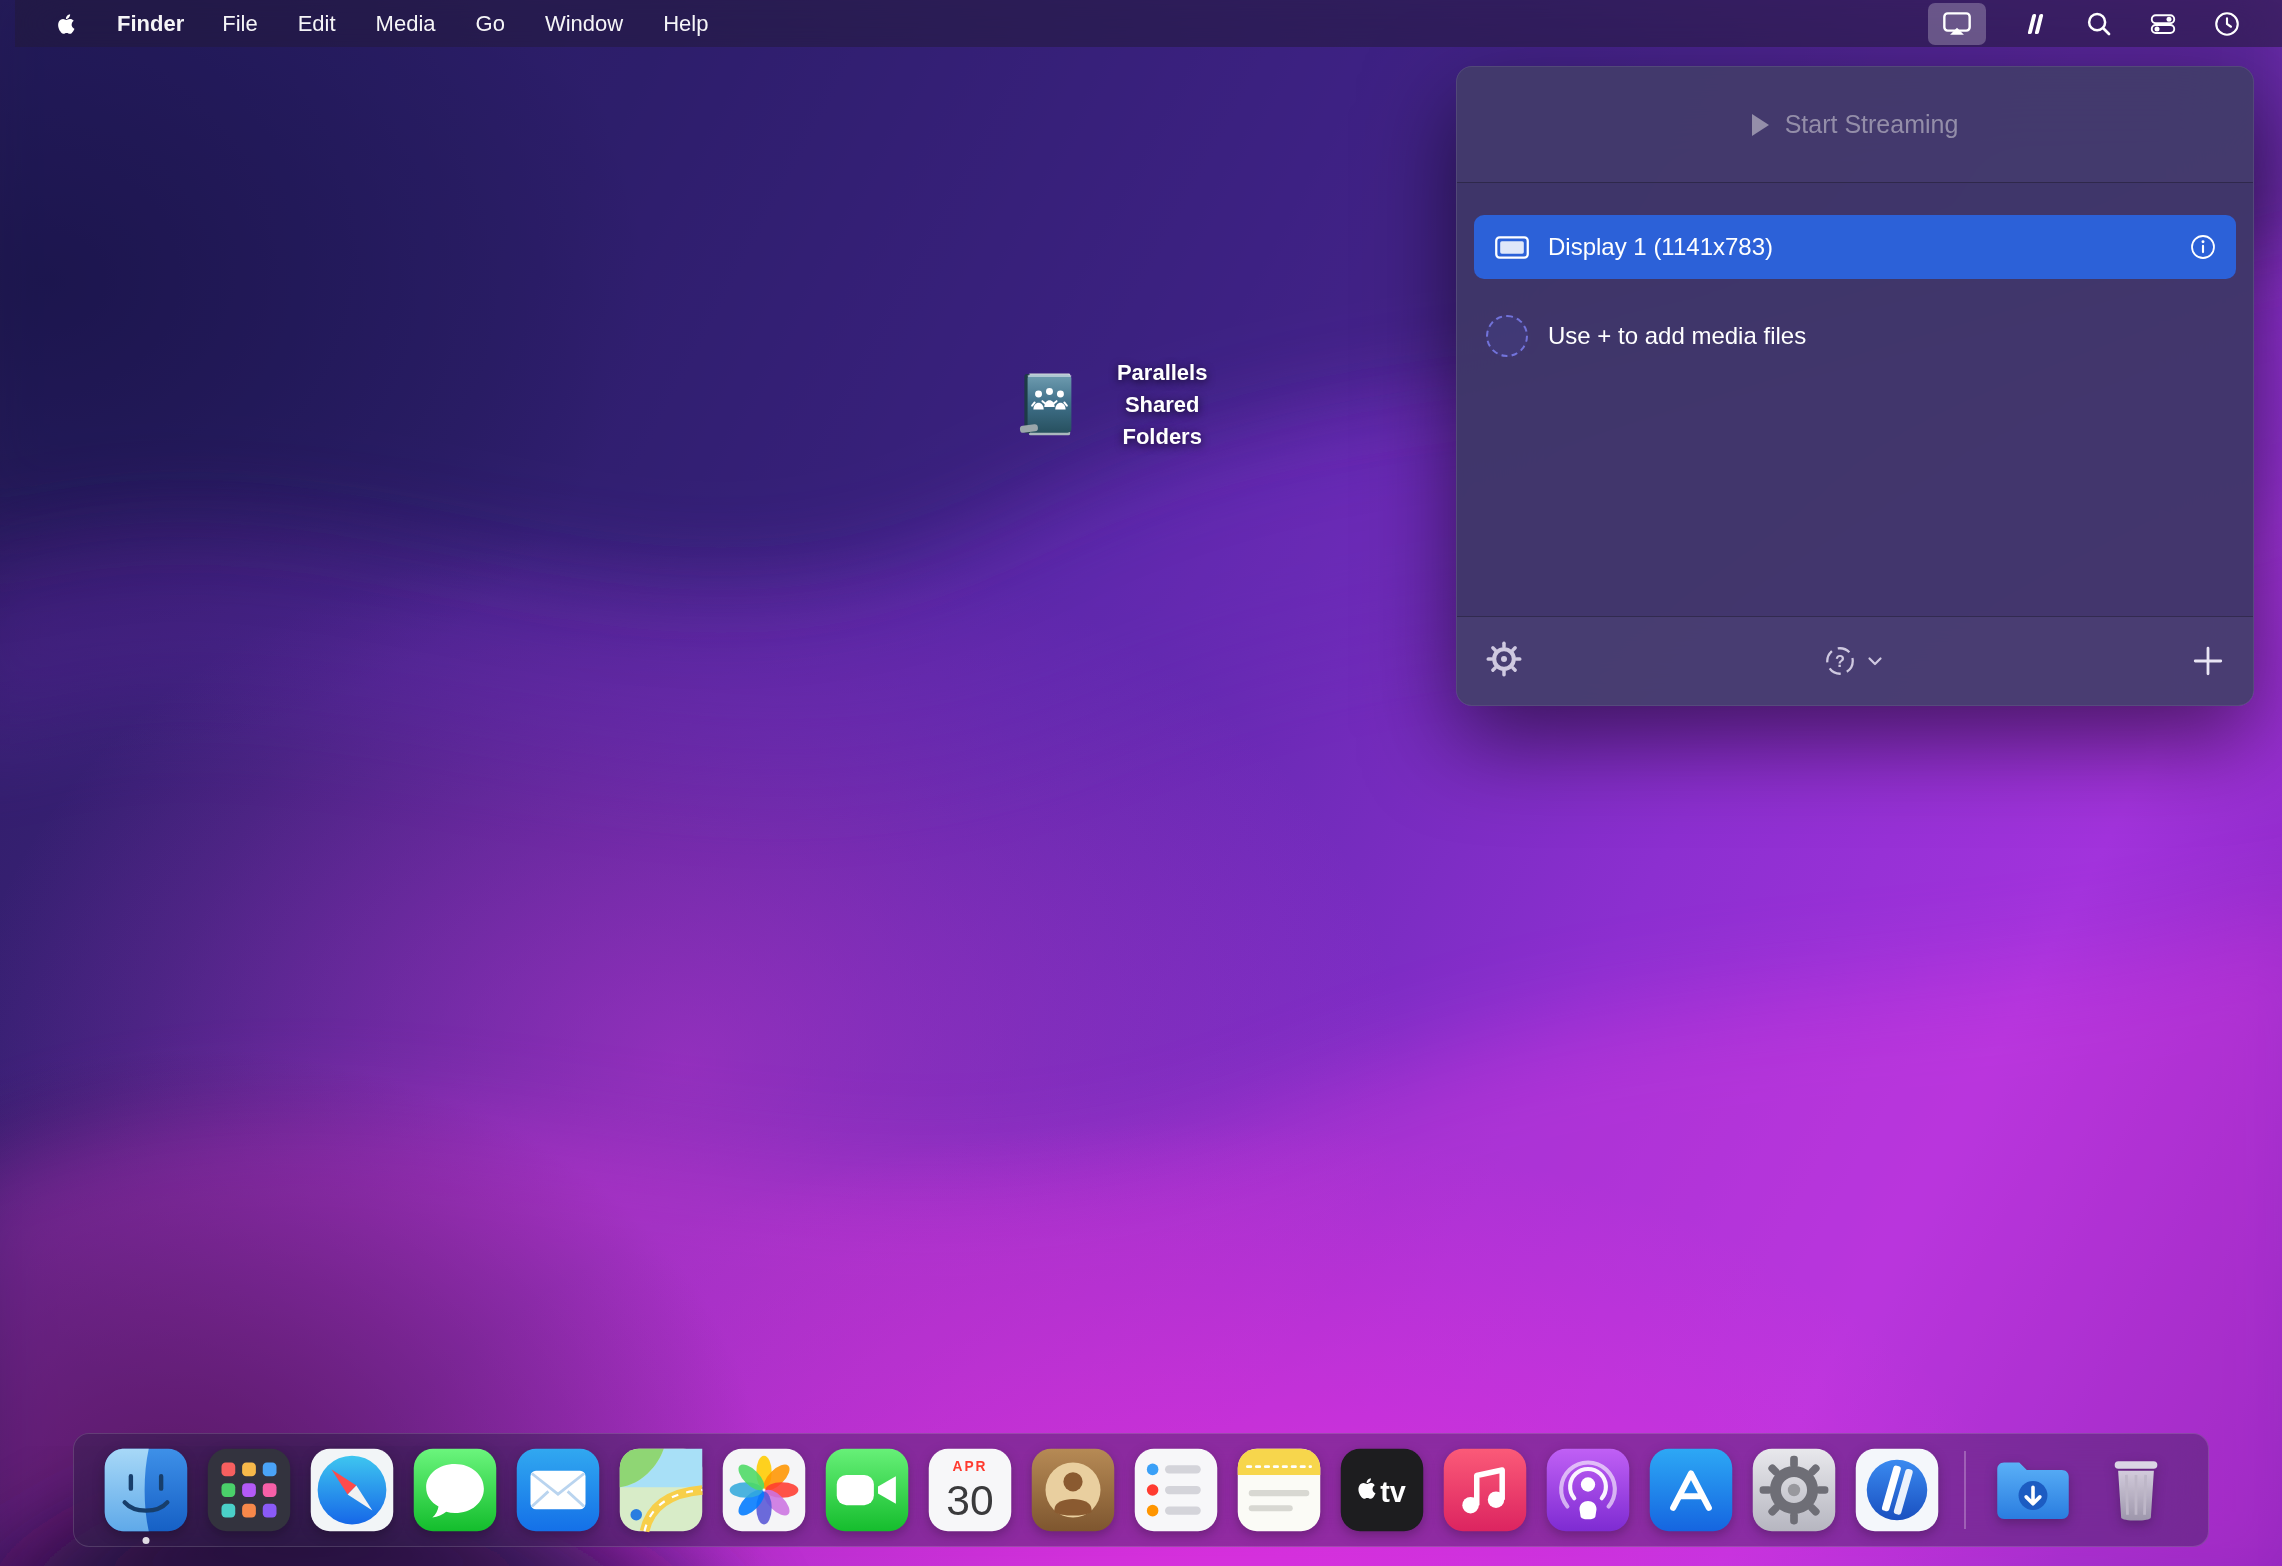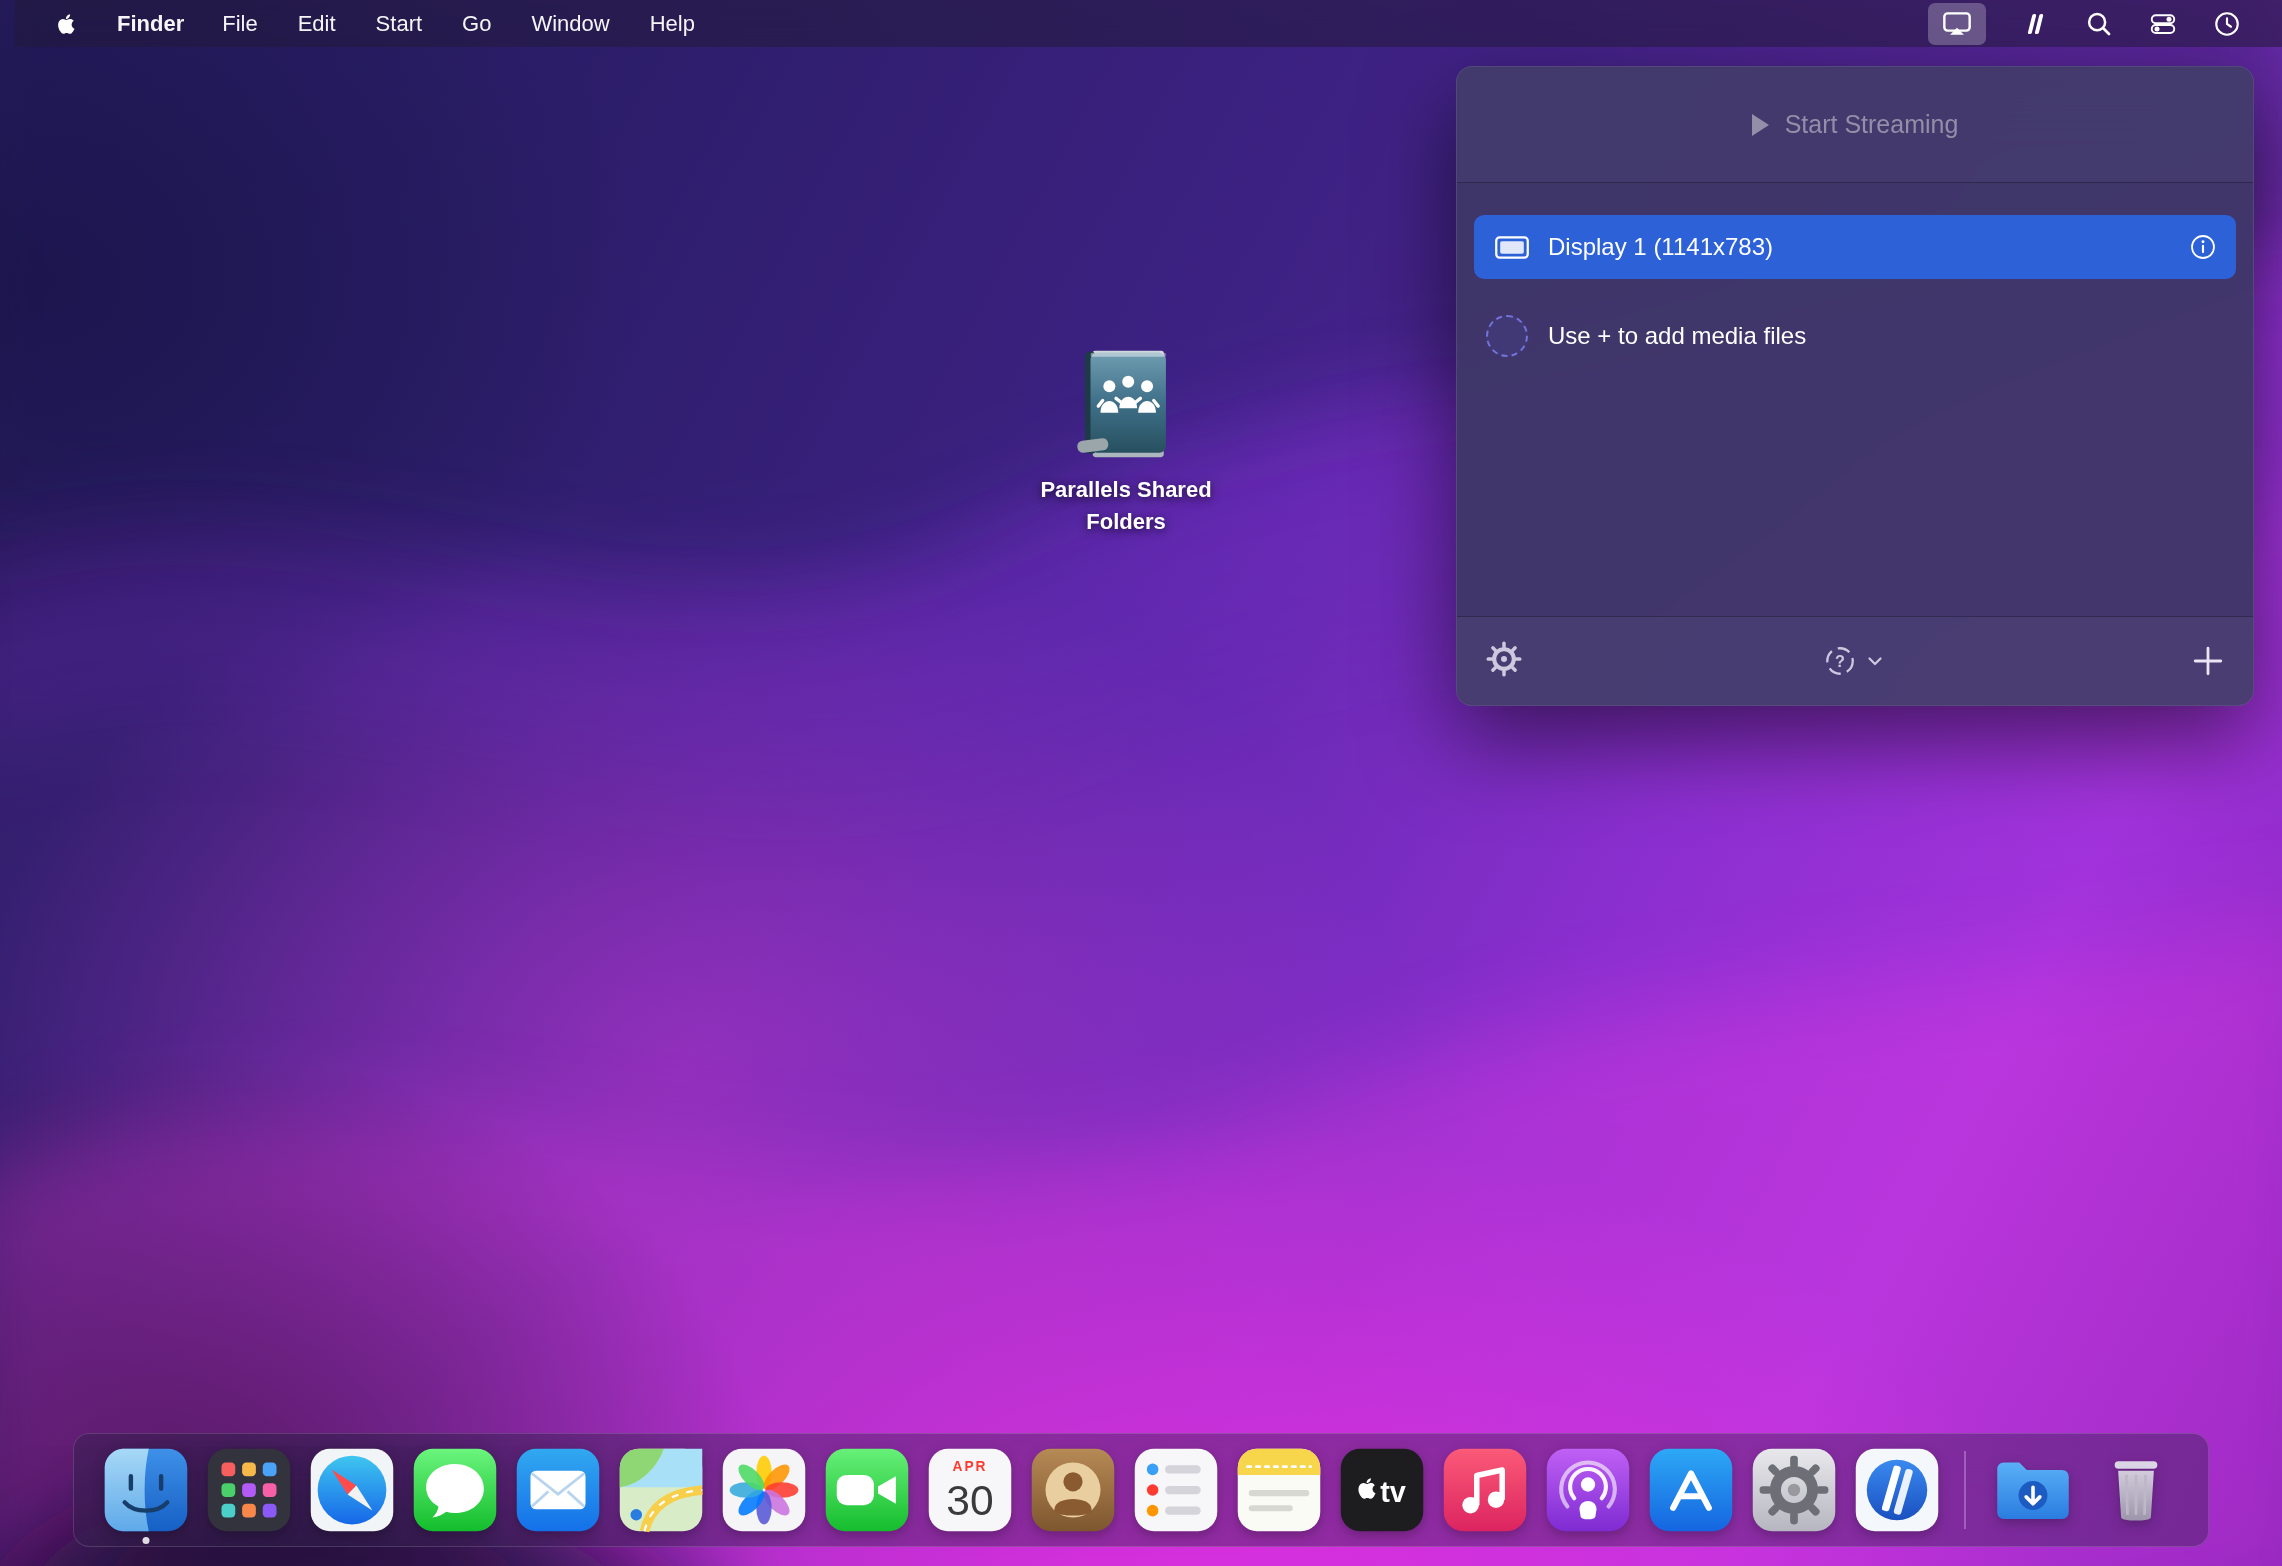--- a/index.html
+++ b/index.html
@@ -54,21 +54,21 @@
     border:2.5px dashed rgba(118,120,226,0.95); background:rgba(80,92,204,0.12); }
   .pop-footer { height:89px; flex:0 0 89px; border-top:1px solid rgba(0,0,0,0.30);
     background:rgba(255,255,255,0.035); border-radius:0 0 16px 16px; position:relative;
     display:flex; align-items:center; padding:0 28px; }
   .footer-center { position:absolute; left:50%; top:50%; transform:translate(-50%,-50%);
     display:flex; align-items:center; gap:6px; }
   .footer-plus { margin-left:auto; display:flex; align-items:center; }
 
   
   .desktop-icon { position:absolute; left:1016px; top:344px; width:220px; z-index:5;
-    display:flex; flex-direction:column; align-items:center; gap:8px; }
+    display:flex; flex-direction:row; align-items:center; gap:8px; }
   .di-label { font-size:22px; font-weight:700; color:#fff; text-align:center; line-height:1.45;
     max-width:196px; text-shadow:0 2px 8px rgba(0,0,0,0.7); }
 
   
   .dock-wrap { position:absolute; left:0; right:0; bottom:19px; display:flex; justify-content:center; z-index:20; }
   .dock { display:flex; align-items:center; gap:15px; padding:12px 28px;
     background:rgba(48,36,74,0.40); border:1px solid rgba(255,255,255,0.14); border-radius:16px;
     -webkit-backdrop-filter:blur(40px); backdrop-filter:blur(40px); }
   .dock-item { width:88px; height:88px; position:relative; flex:0 0 88px; }
   .dock-item svg { width:100%; height:100%; display:block; filter:drop-shadow(0 4px 6px rgba(0,0,0,0.25)); }
@@ -99,21 +99,21 @@
     <div class="mb-left">
       <span class="status-icon">
         <svg width="26" height="26" viewBox="0 0 24 24">
           <path d="M17.2 12.6c0-2.3 1.9-3.4 2-3.5-1.1-1.6-2.8-1.8-3.4-1.8-1.5-.2-2.8.9-3.5.9-.7 0-1.8-.9-3-.9-1.6 0-3 .9-3.8 2.3-1.6 2.8-.4 6.9 1.2 9.2.8 1.1 1.7 2.4 2.9 2.3 1.2 0 1.6-.7 3-.7 1.4 0 1.8.7 3 .7 1.3 0 2.1-1.1 2.9-2.2.9-1.3 1.3-2.5 1.3-2.6 0 0-2.6-1-2.6-3.7z M14.8 5.9c.6-.8 1.1-1.9 1-3-1 0-2.1.7-2.8 1.5-.6.7-1.2 1.8-1 2.9 1.1.1 2.2-.6 2.8-1.4z" fill="#fff"></path>
         </svg>
       </span>
       <span class="mb-app">Finder</span>
       <nav id="menu-items">
           <span class="mb-item">File</span>
           <span class="mb-item">Edit</span>
-          <span class="mb-item">Start</span>
+          <span class="mb-item">Media</span>
           <span class="mb-item">Go</span>
           <span class="mb-item">Window</span>
           <span class="mb-item">Help</span>
         </nav>
     </div>
     <div class="mb-right" id="status-icons">
         <span class="status-icon active">
           <svg width="32" height="32" viewBox="0 0 24 24">
             <rect x="2.5" y="4" width="19" height="13" rx="2.5" fill="none" stroke="#fff" stroke-width="1.8"></rect>
             <path d="M6.8 20 L12 14.8 L17.2 20 Z" fill="#fff"></path>

